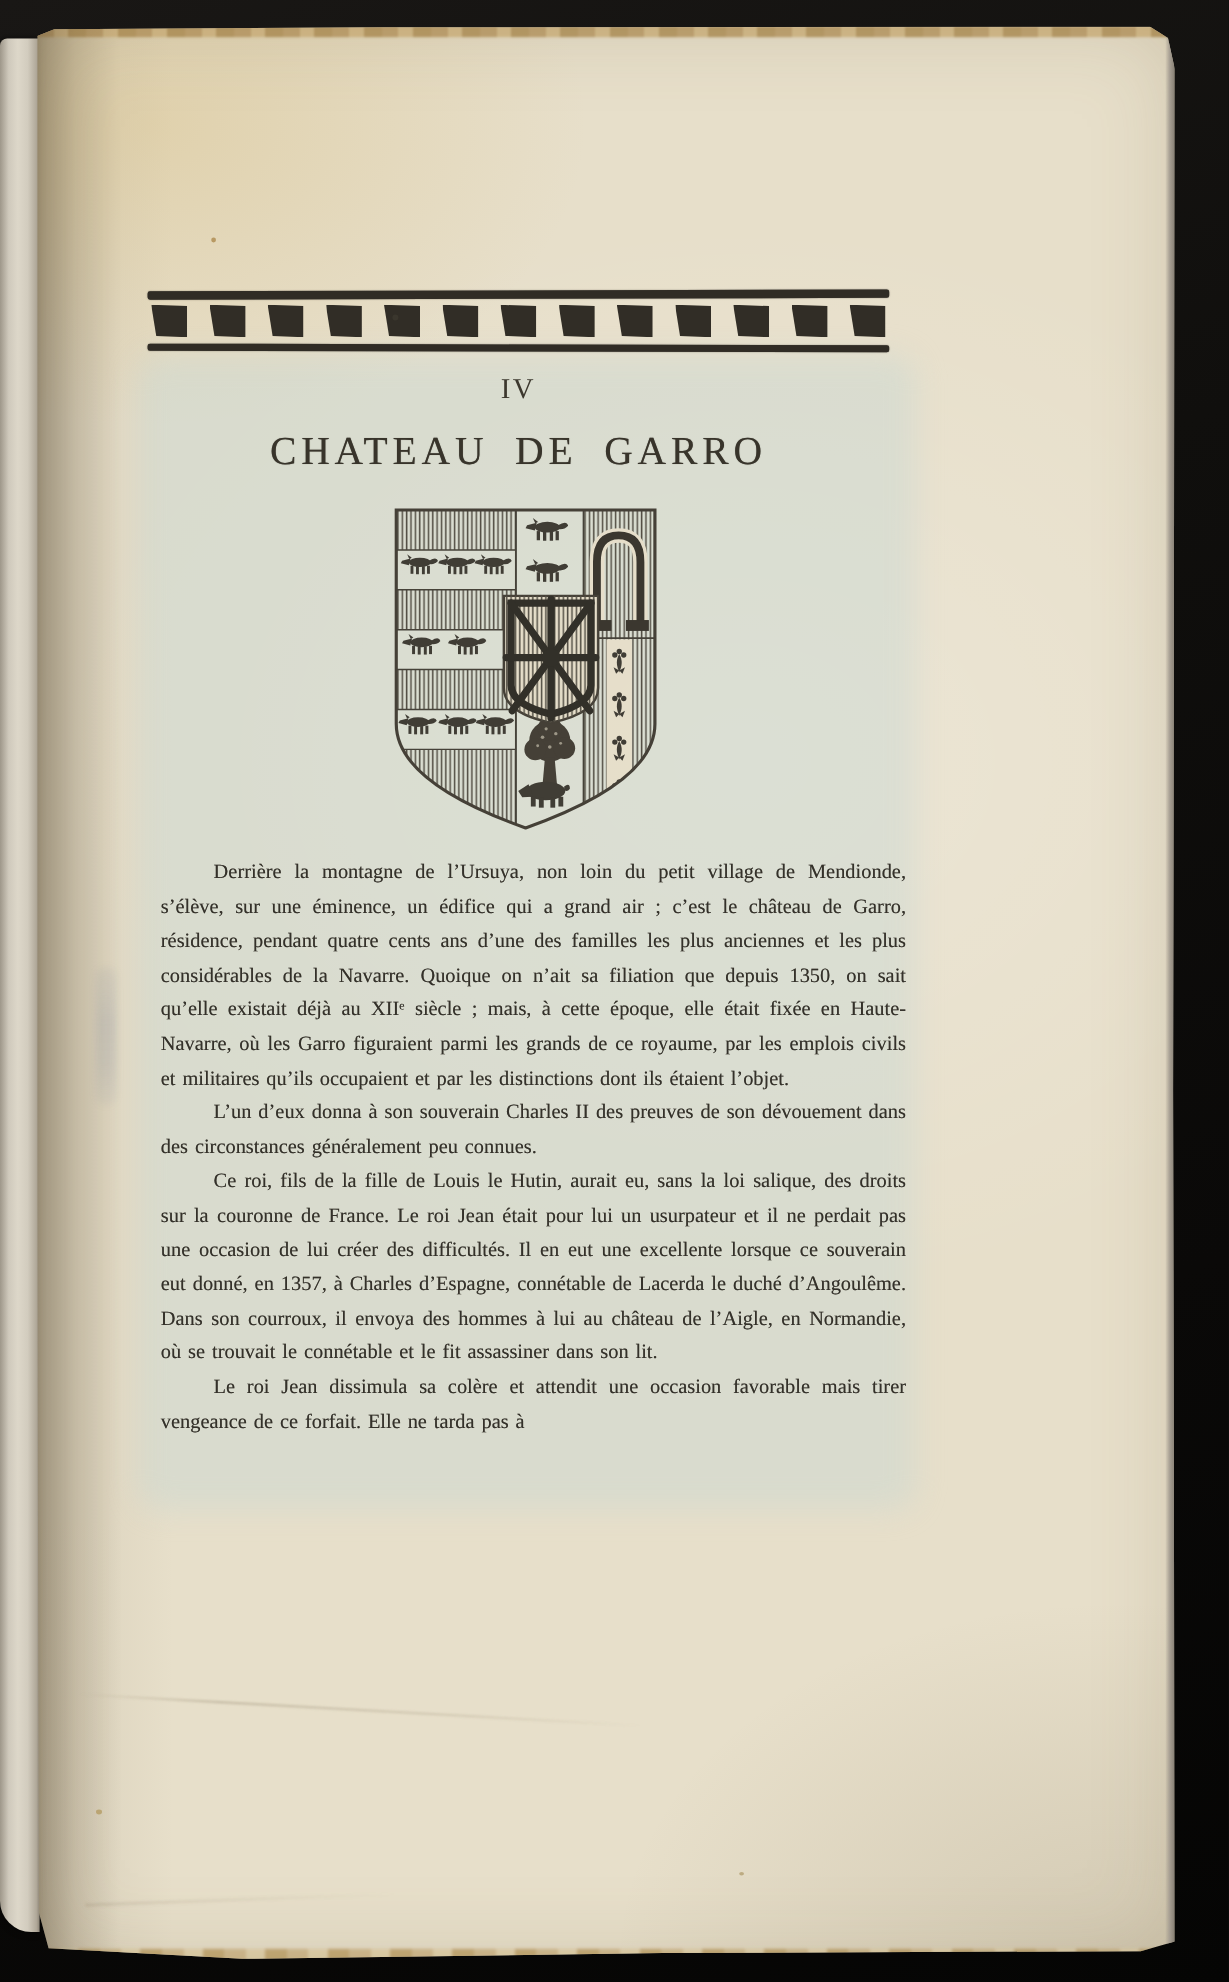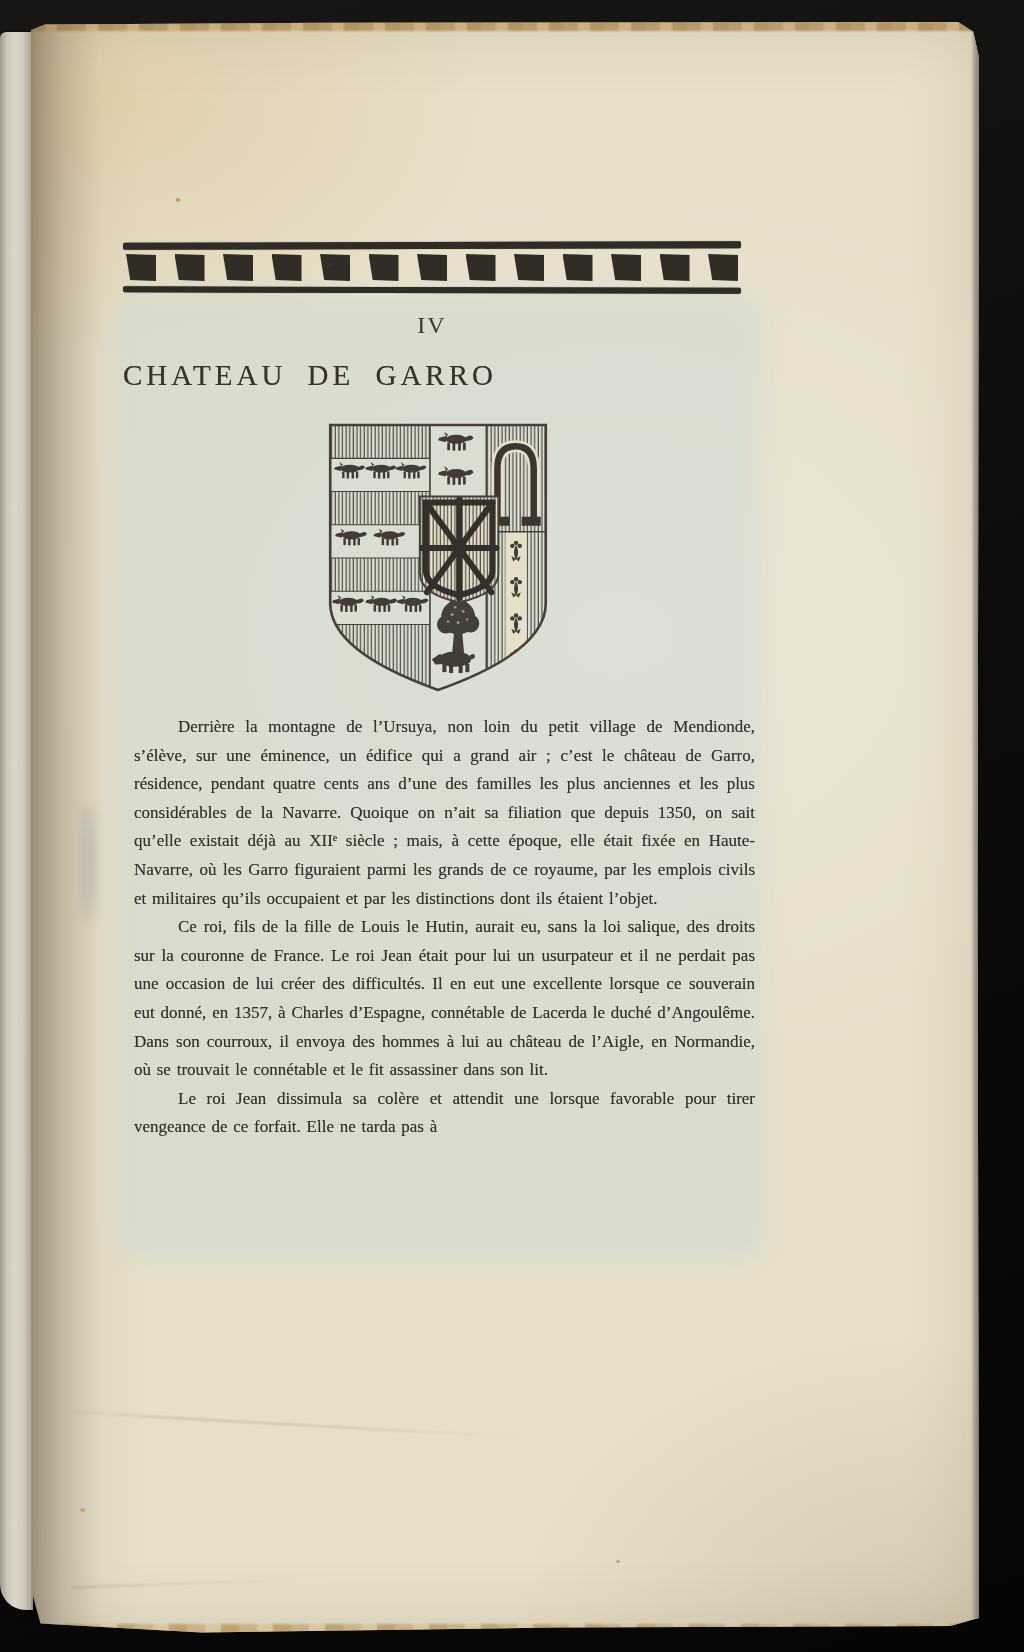--- a/index.html
+++ b/index.html
@@ -48,22 +48,22 @@
   .ornament-band{position:absolute;left:92px;top:220px;width:618px;}
   .rule{background:#302c25;box-shadow:0 0 1px rgba(48,44,37,.8);}
   .rule-top{height:7px;transform:rotate(-.15deg);border-radius:2px;}
   .triangles{display:flex;justify-content:space-between;margin-top:5px;height:27px;padding:0 3px;}
   .tri{width:30px;height:27px;background:#312d26;
     clip-path:polygon(0 0,100% 4%,100% 100%,14% 96%);}
   .rule-bottom{height:6px;margin-top:6px;transform:rotate(.12deg);border-radius:2px;}
   
   .chapter-num{position:absolute;left:92px;top:290px;width:618px;text-align:center;
     font-size:24px;letter-spacing:2px;color:#3c382e;}
-  .chapter-title{position:absolute;left:92px;top:337px;width:618px;text-align:left;
-    font-size:29px;letter-spacing:4px;word-spacing:10px;color:#38342b;
+  .chapter-title{position:absolute;left:92px;top:337px;width:618px;text-align:center;
+    font-size:33px;letter-spacing:4px;word-spacing:10px;color:#38342b;
     text-shadow:0 0 .6px rgba(56,52,43,.65);}
   
   .arms{position:absolute;left:292px;top:398px;width:230px;height:276px;opacity:.93;}
   
   .text-block{position:absolute;left:103px;top:691px;width:621px;
     font-size:17px;line-height:28.6px;color:#34312a;text-align:justify;
     text-shadow:0 0 .5px rgba(52,49,42,.55);word-spacing:1.5px;}
   .text-block p{margin:0;text-indent:44px;}
   
   .show-through{position:absolute;left:49px;top:784px;width:17px;height:115px;
@@ -223,22 +223,23 @@
           <line x1="168" y1="82" x2="103" y2="171"></line>
         </g>
         <circle cx="135" cy="127" r="7.5" fill="#26231d"></circle>
       </g>
 
       <path d="M7,5 H221 V182 Q221,230 114,268 Q7,230 7,182 Z" fill="none" stroke="#3a352c" stroke-width="2.6"></path>
     </svg>
 
     <div class="text-block">
       <p>Derrière la montagne de l’Ursuya, non loin du petit village de Mendionde, s’élève, sur une éminence, un édifice qui a grand air ; c’est le château de Garro, résidence, pendant quatre cents ans d’une des familles les plus anciennes et les plus considérables de la Navarre. Quoique on n’ait sa filiation que depuis 1350, on sait qu’elle existait déjà au XIIᵉ siècle ; mais, à cette époque, elle était fixée en Haute-Navarre, où les Garro figuraient parmi les grands de ce royaume, par les emplois civils et militaires qu’ils occupaient et par les distinctions dont ils étaient l’objet.</p>
+      <p>L’un d’eux donna à son souverain Charles II des preuves de son dévouement dans des circonstances généralement peu connues.</p>
       <p>Ce roi, fils de la fille de Louis le Hutin, aurait eu, sans la loi salique, des droits sur la couronne de France. Le roi Jean était pour lui un usurpateur et il ne perdait pas une occasion de lui créer des difficultés. Il en eut une excellente lorsque ce souverain eut donné, en 1357, à Charles d’Espagne, connétable de Lacerda le duché d’Angoulême. Dans son courroux, il envoya des hommes à lui au château de l’Aigle, en Normandie, où se trouvait le connétable et le fit assassiner dans son lit.</p>
-      <p>Le roi Jean dissimula sa colère et attendit une lorsque favorable pour tirer vengeance de ce forfait. Elle ne tarda pas à</p>
+      <p>Le roi Jean dissimula sa colère et attendit une occasion favorable mais tirer vengeance de ce forfait. Elle ne tarda pas à</p>
     </div>
 
     <div class="show-through"></div>
     <div class="crease"></div>
     <div class="crease2"></div>
     <div class="speck speck-ink"></div>
     <div class="speck speck-brown"></div>
     <div class="speck speck-tan"></div>
     <div class="speck speck-tan2"></div>
   </div>

